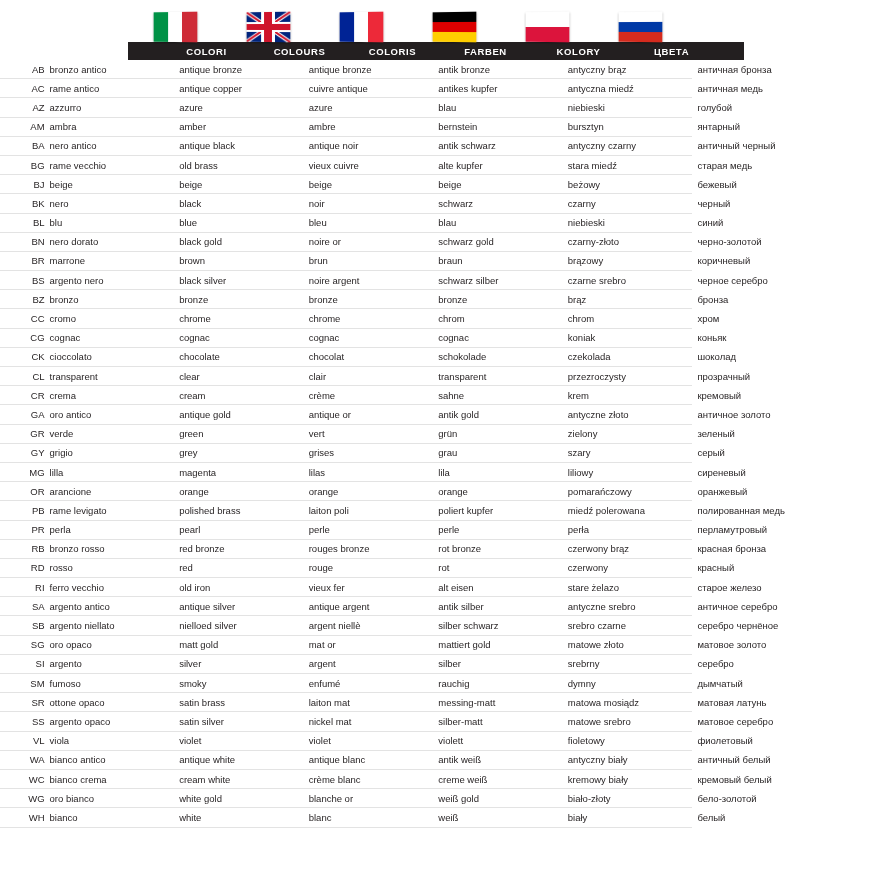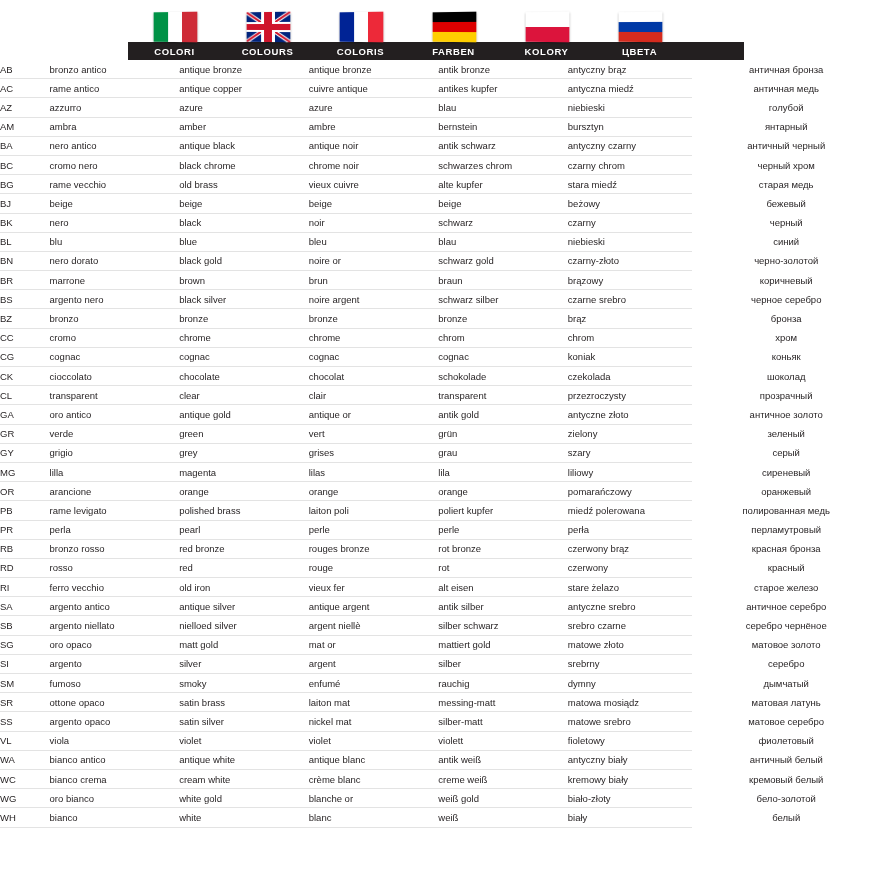--- a/index.html
+++ b/index.html
@@ -81,20 +81,21 @@
   
   .header {
     display: flex;
     background: #231f20;
     color: #ffffff;
     height: 18px;
     align-items: center;
     margin-left: 128px;
     width: 616px;
     box-sizing: border-box;
+    padding-left: 32px;
   }
   .header .hcell {
     width: 93px;
     text-align: center;
     font-size: 9.5px;
     font-weight: bold;
     letter-spacing: 0.6px;
   }
 
   
@@ -111,28 +112,27 @@
   table.colors td {
     font-size: 9.5px;
     height: 18.2px;
     padding: 0 0 0 5px;
     border-bottom: 1px solid #e3e3e3;
     vertical-align: middle;
     white-space: nowrap;
     overflow: hidden;
   }
   table.colors td.code {
-    text-align: left;
+    text-align: right;
     padding-left: 0;
     color: #231f20;
     margin-left: 37px;
   }
   table.colors td.tail {
     border-bottom: none;
-    text-align: center;
   }
   table.colors tr td:first-child { }
 </style>
 </head>
 <body>
 
 <div class="page">
 
   <div class="flag-row">
     <div class="flag-cell">
@@ -242,29 +242,20 @@
         <tr>
           <td class="code">BA</td>
           <td>nero antico</td>
           <td>antique black</td>
           <td>antique noir</td>
           <td>antik schwarz</td>
           <td>antyczny czarny</td>
           <td class="tail">античный черный</td>
         </tr>
         <tr>
-          <td class="code">BC</td>
-          <td>cromo nero</td>
-          <td>black chrome</td>
-          <td>chrome noir</td>
-          <td>schwarzes chrom</td>
-          <td>czarny chrom</td>
-          <td class="tail">черный хром</td>
-        </tr>
-        <tr>
           <td class="code">BG</td>
           <td>rame vecchio</td>
           <td>old brass</td>
           <td>vieux cuivre</td>
           <td>alte kupfer</td>
           <td>stara miedź</td>
           <td class="tail">старая медь</td>
         </tr>
         <tr>
           <td class="code">BJ</td>
@@ -359,20 +350,29 @@
         <tr>
           <td class="code">CL</td>
           <td>transparent</td>
           <td>clear</td>
           <td>clair</td>
           <td>transparent</td>
           <td>przezroczysty</td>
           <td class="tail">прозрачный</td>
         </tr>
         <tr>
+          <td class="code">CR</td>
+          <td>crema</td>
+          <td>cream</td>
+          <td>crème</td>
+          <td>sahne</td>
+          <td>krem</td>
+          <td class="tail">кремовый</td>
+        </tr>
+        <tr>
           <td class="code">GA</td>
           <td>oro antico</td>
           <td>antique gold</td>
           <td>antique or</td>
           <td>antik gold</td>
           <td>antyczne złoto</td>
           <td class="tail">античное золото</td>
         </tr>
         <tr>
           <td class="code">GR</td>

